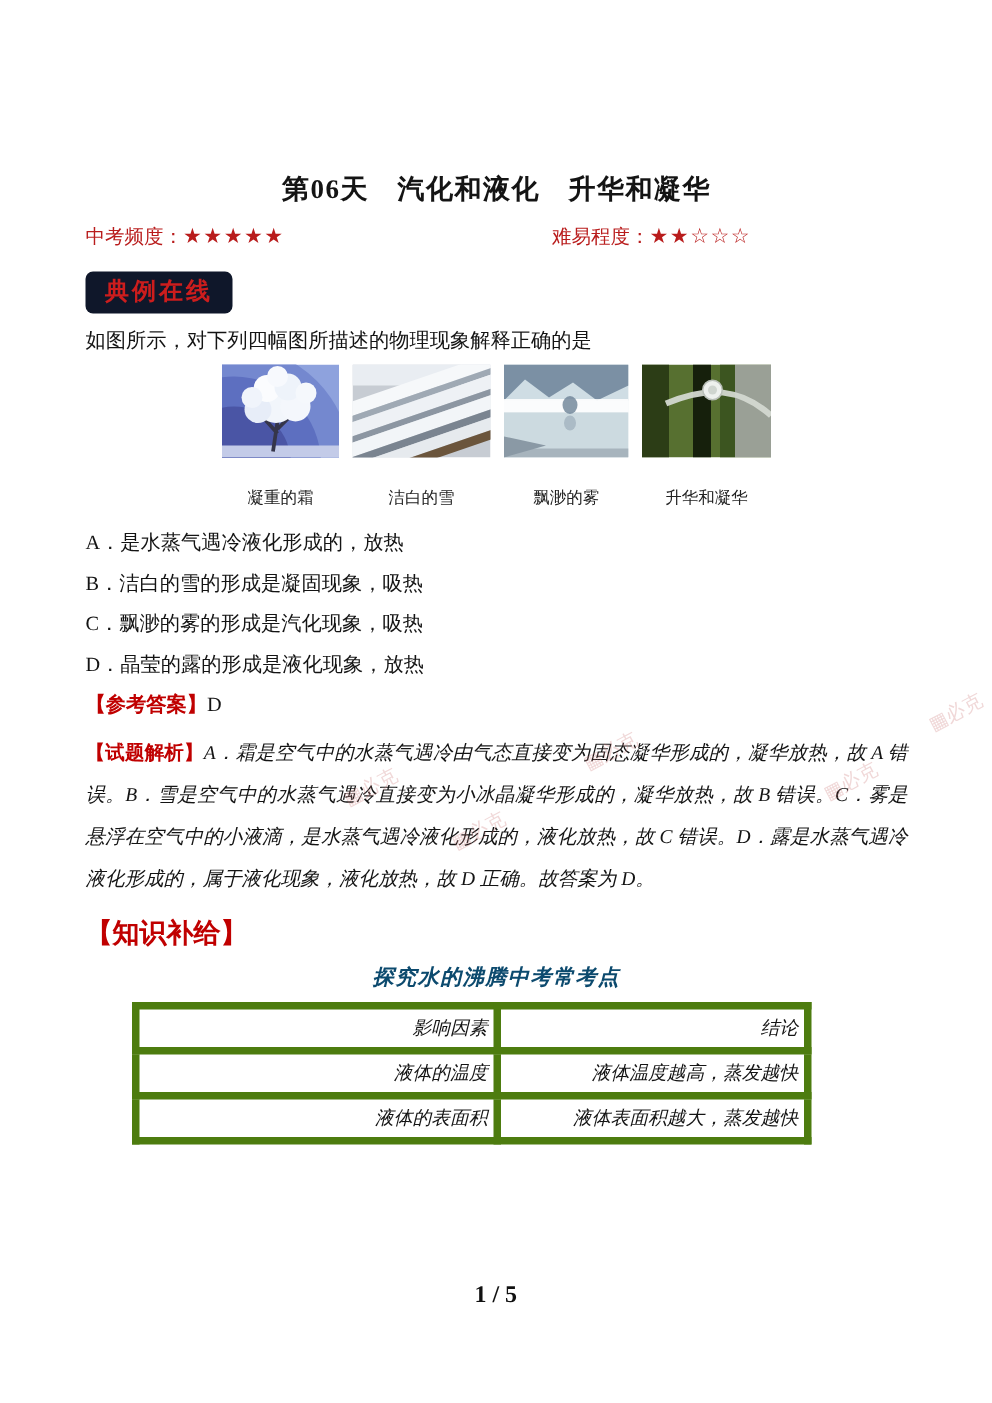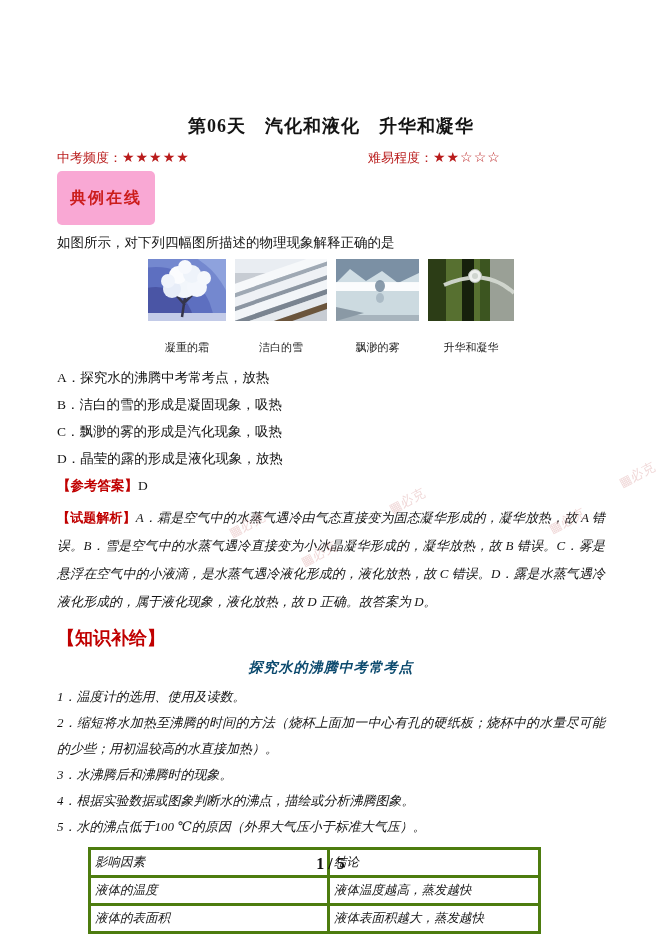--- a/index.html
+++ b/index.html
@@ -4,42 +4,42 @@
 <style>
   html,body{margin:0;padding:0;background:#fff;}
   .page{position:relative;width:661px;height:935px;background:#fff;overflow:hidden;
         font-family:"Liberation Serif","DejaVu Serif",serif;color:#141414;}
   .content{padding:0 56px 0 57px;}
   .doc-title{padding-top:114px;text-align:center;font-size:18px;font-weight:bold;letter-spacing:1px;}
   .meta{position:relative;margin-top:11px;height:18px;color:#b91c1c;font-weight:normal;font-size:13px;
         font-family:"Liberation Sans","DejaVu Sans",sans-serif;}
   .meta .stars{letter-spacing:1px;font-size:14px;}
   .meta-right{position:absolute;left:311px;top:0;}
-  .badge{margin-top:4px;display:inline-block;background:#f9a8d4;color:#cc1d1d;font-weight:bold;
-         font-size:16px;line-height:22px;padding:16px 13px;border-radius:5px;letter-spacing:2px;
+  .badge{margin-top:14px;display:inline-block;background:#0f172a;color:#cc1d1d;font-weight:bold;
+         font-size:16px;line-height:22px;padding:3px 13px;border-radius:5px;letter-spacing:2px;
          font-family:"Liberation Sans","DejaVu Sans",sans-serif;}
   .question{margin-top:9px;font-size:13.5px;}
   .figures{margin-top:7px;display:flex;justify-content:center;align-items:flex-end;gap:9px;}
   .figure{text-align:center;}
   .figure svg{display:block;}
   .figcap{font-size:11px;margin-top:19px;color:#222;
           font-family:"Liberation Sans","DejaVu Sans",sans-serif;}
   .options{margin-top:9px;}
   .option{font-size:13.5px;height:27px;line-height:27px;}
   .answer-line{margin-top:5px;font-size:13.5px;height:20px;}
   .red-label{color:#c00000;font-weight:bold;font-style:normal;
              font-family:"Liberation Sans","DejaVu Sans",sans-serif;}
   .analysis{margin-top:7px;font-size:13px;line-height:28px;text-align:justify;font-style:italic;}
   .supply{margin-top:10px;font-size:18px;}
   .heading-purple{text-align:center;color:#0c4a6e;font-weight:bold;font-style:italic;
                   font-size:14px;margin-top:9px;letter-spacing:1px;}
   .points{margin-top:7px;}
   .point{font-size:13px;line-height:26px;font-style:italic;text-align:justify;}
   .kb-table{border-collapse:collapse;margin:7px 0 0 31px;width:453px;font-style:italic;font-size:12.5px;}
-  .kb-table td{border:3px solid #4d7c0f;text-align:left;height:25px;padding:0 4px;}
+  .kb-table td{border:5px solid #4d7c0f;text-align:right;height:25px;padding:0 4px;}
   .kb-table .c1{width:228px;}
   .footer{position:absolute;top:855px;left:0;width:100%;text-align:center;
           font-size:16px;font-weight:bold;color:#111;}
   .wm{position:absolute;color:rgba(205,125,125,0.30);transform:rotate(-28deg);
       font-size:13px;font-family:"Liberation Sans","DejaVu Sans",sans-serif;pointer-events:none;}
 </style>
 </head>
 <body>
 
 <div class="page">
@@ -125,47 +125,40 @@
           <path d="M86,34 C66,16 44,14 16,26" stroke="#d3d8d0" stroke-width="4" fill="none" opacity="0.95"></path>
           <circle cx="47" cy="17" r="6.5" fill="#eef1ee" stroke="#b9bfb8"></circle>
           <circle cx="47" cy="17" r="3" fill="#cfd5cf"></circle>
         </svg>
         <div class="figcap">升华和凝华</div>
       </div>
 
     </div>
 
     <div class="options">
-      <div class="option">A．探究水的沸腾中考常考点，放热</div>
+      <div class="option">A．是水蒸气遇冷液化形成的，放热</div>
       <div class="option">B．洁白的雪的形成是凝固现象，吸热</div>
       <div class="option">C．飘渺的雾的形成是汽化现象，吸热</div>
       <div class="option">D．晶莹的露的形成是液化现象，放热</div>
     </div>
 
     <div class="answer-line">
       <span class="red-label">【参考答案】</span><span>D</span>
     </div>
 
     <div class="analysis">
       <span class="red-label">【试题解析】</span><span>A．霜是空气中的水蒸气遇冷由气态直接变为固态凝华形成的，凝华放热，故 A 错误。B．雪是空气中的水蒸气遇冷直接变为小冰晶凝华形成的，凝华放热，故 B 错误。C．雾是悬浮在空气中的小液滴，是水蒸气遇冷液化形成的，液化放热，故 C 错误。D．露是水蒸气遇冷液化形成的，属于液化现象，液化放热，故 D 正确。故答案为 D。</span>
     </div>
 
     <div class="supply">
       <span class="red-label">【知识补给】</span>
     </div>
 
     <div class="heading-purple">探究水的沸腾中考常考点</div>
 
-    <div class="points">
-      <div class="point">1．温度计的选用、使用及读数。</div>
-      <div class="point">2．缩短将水加热至沸腾的时间的方法（烧杯上面加一中心有孔的硬纸板；烧杯中的水量尽可能的少些；用初温较高的水直接加热）。</div>
-      <div class="point">3．水沸腾后和沸腾时的现象。</div>
-      <div class="point">4．根据实验数据或图象判断水的沸点，描绘或分析沸腾图象。</div>
-      <div class="point">5．水的沸点低于100 ℃的原因（外界大气压小于标准大气压）。</div>
-    </div>
 
 
     <table class="kb-table">
       <tbody>
         <tr>
           <td class="c1">影响因素</td>
           <td>结论</td>
         </tr>
         <tr>
           <td class="c1">液体的温度</td>

